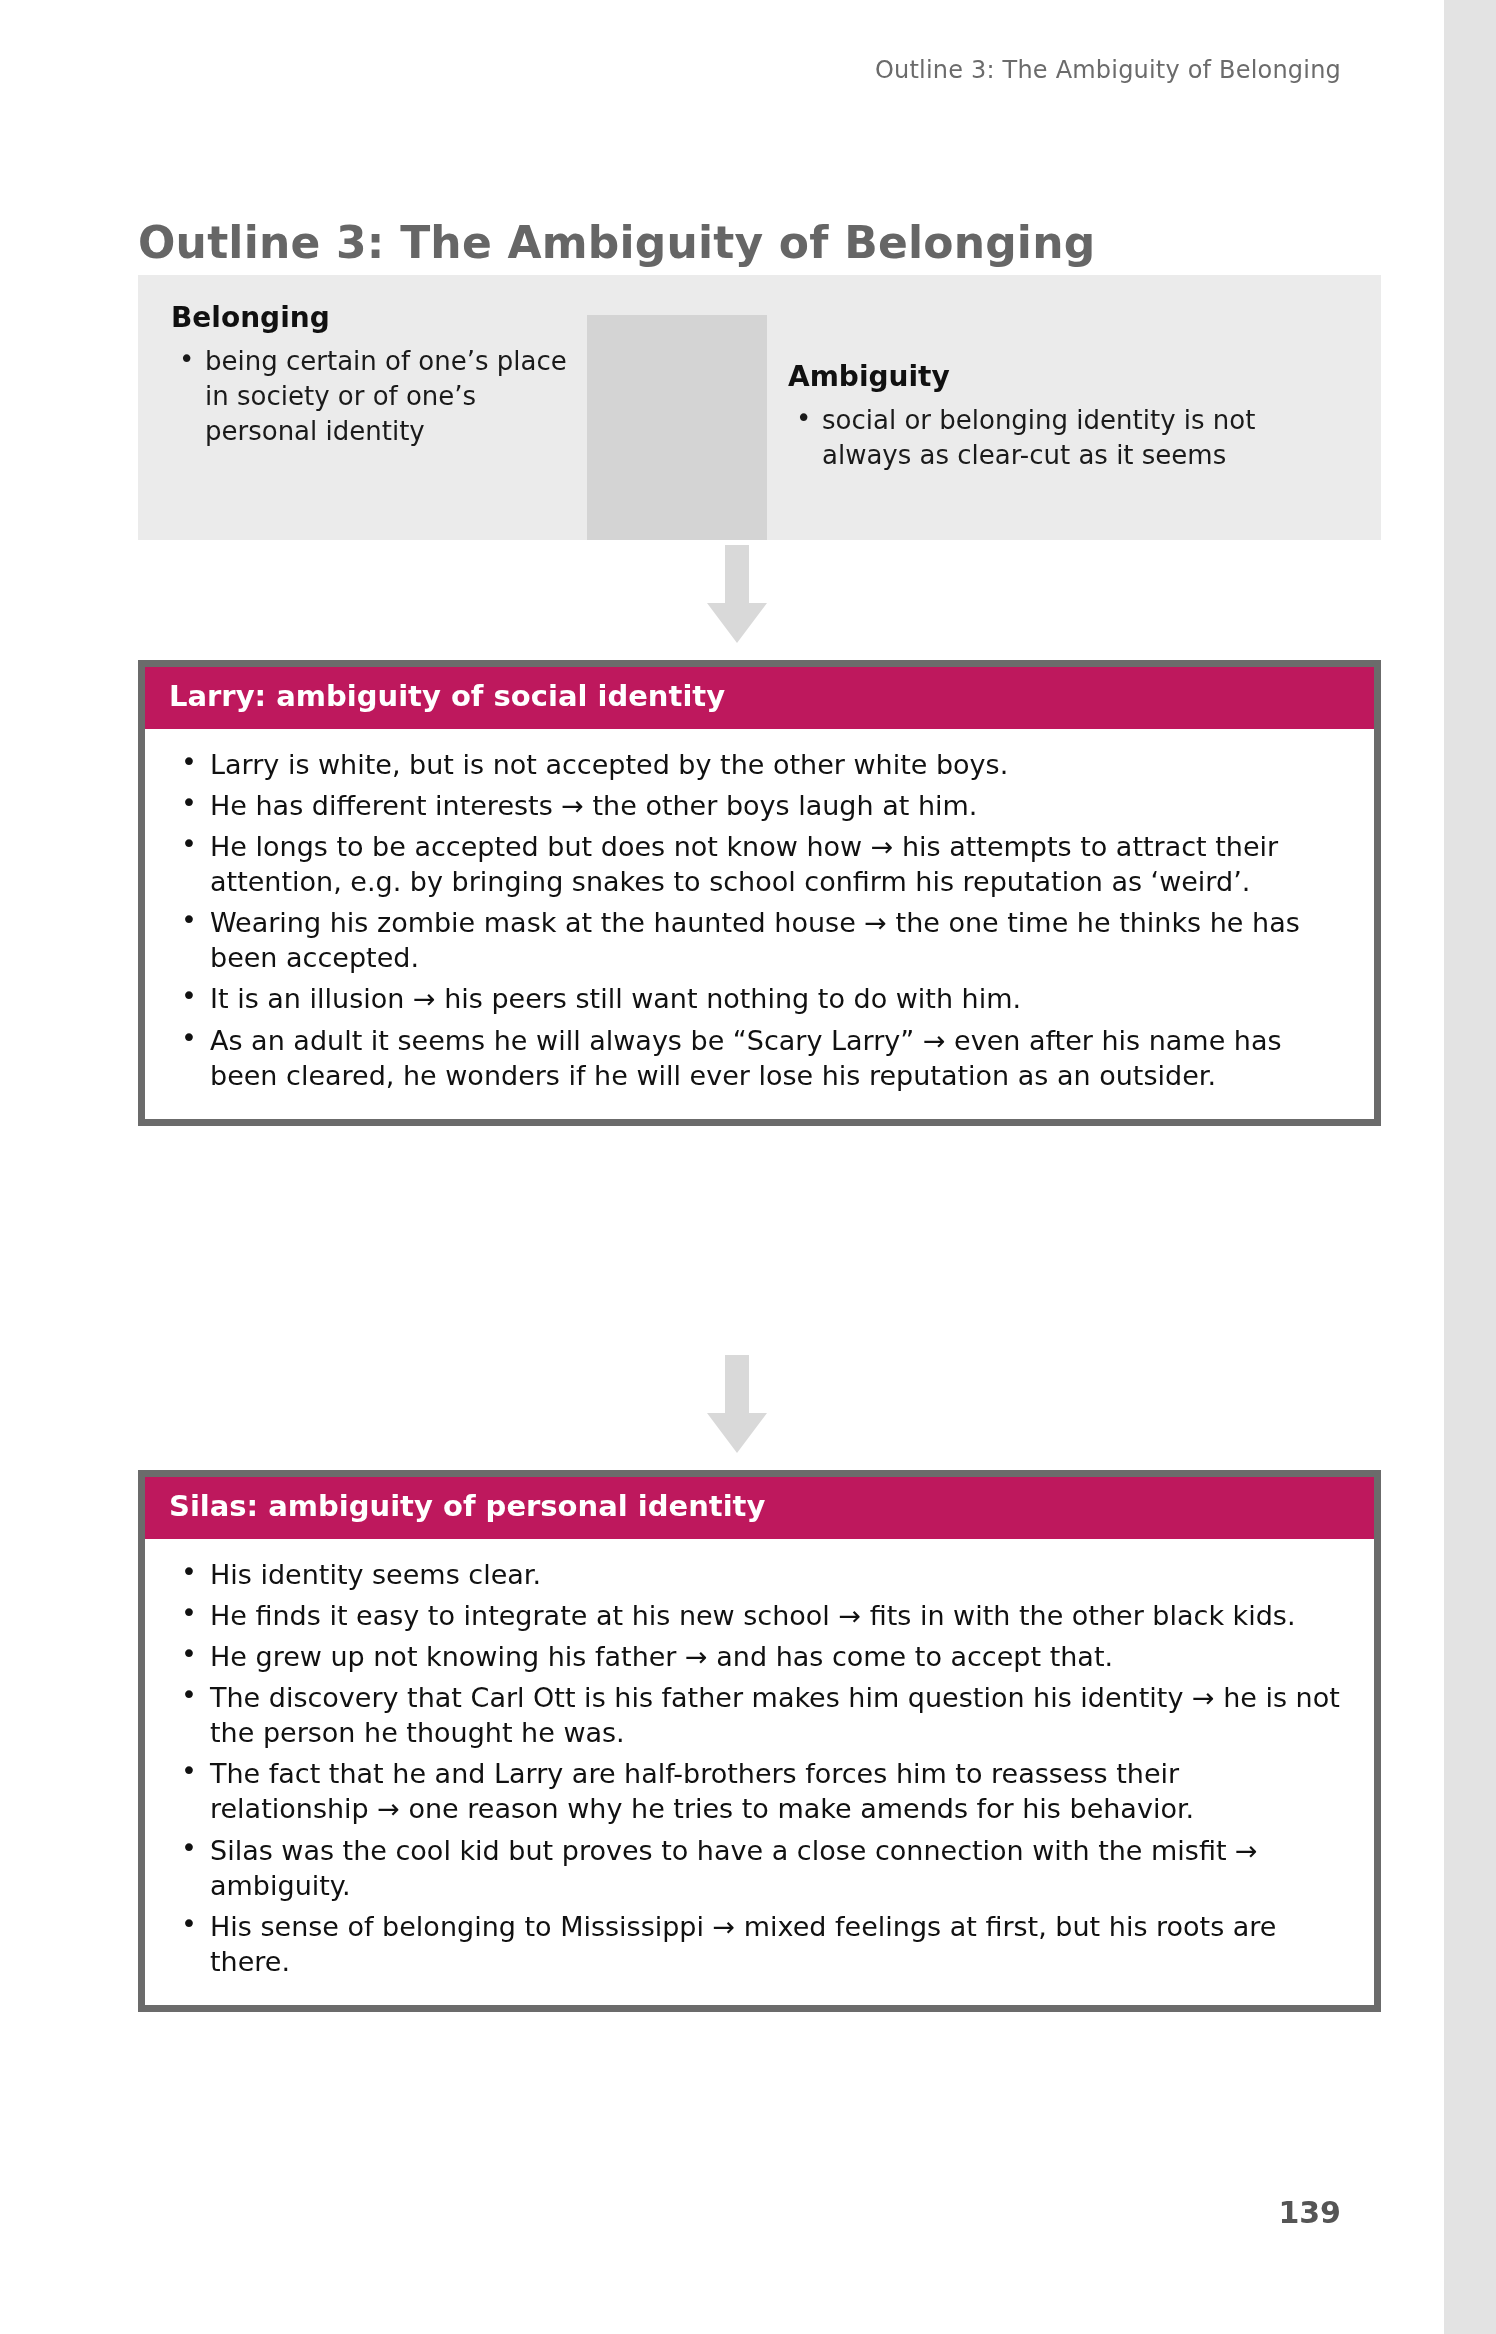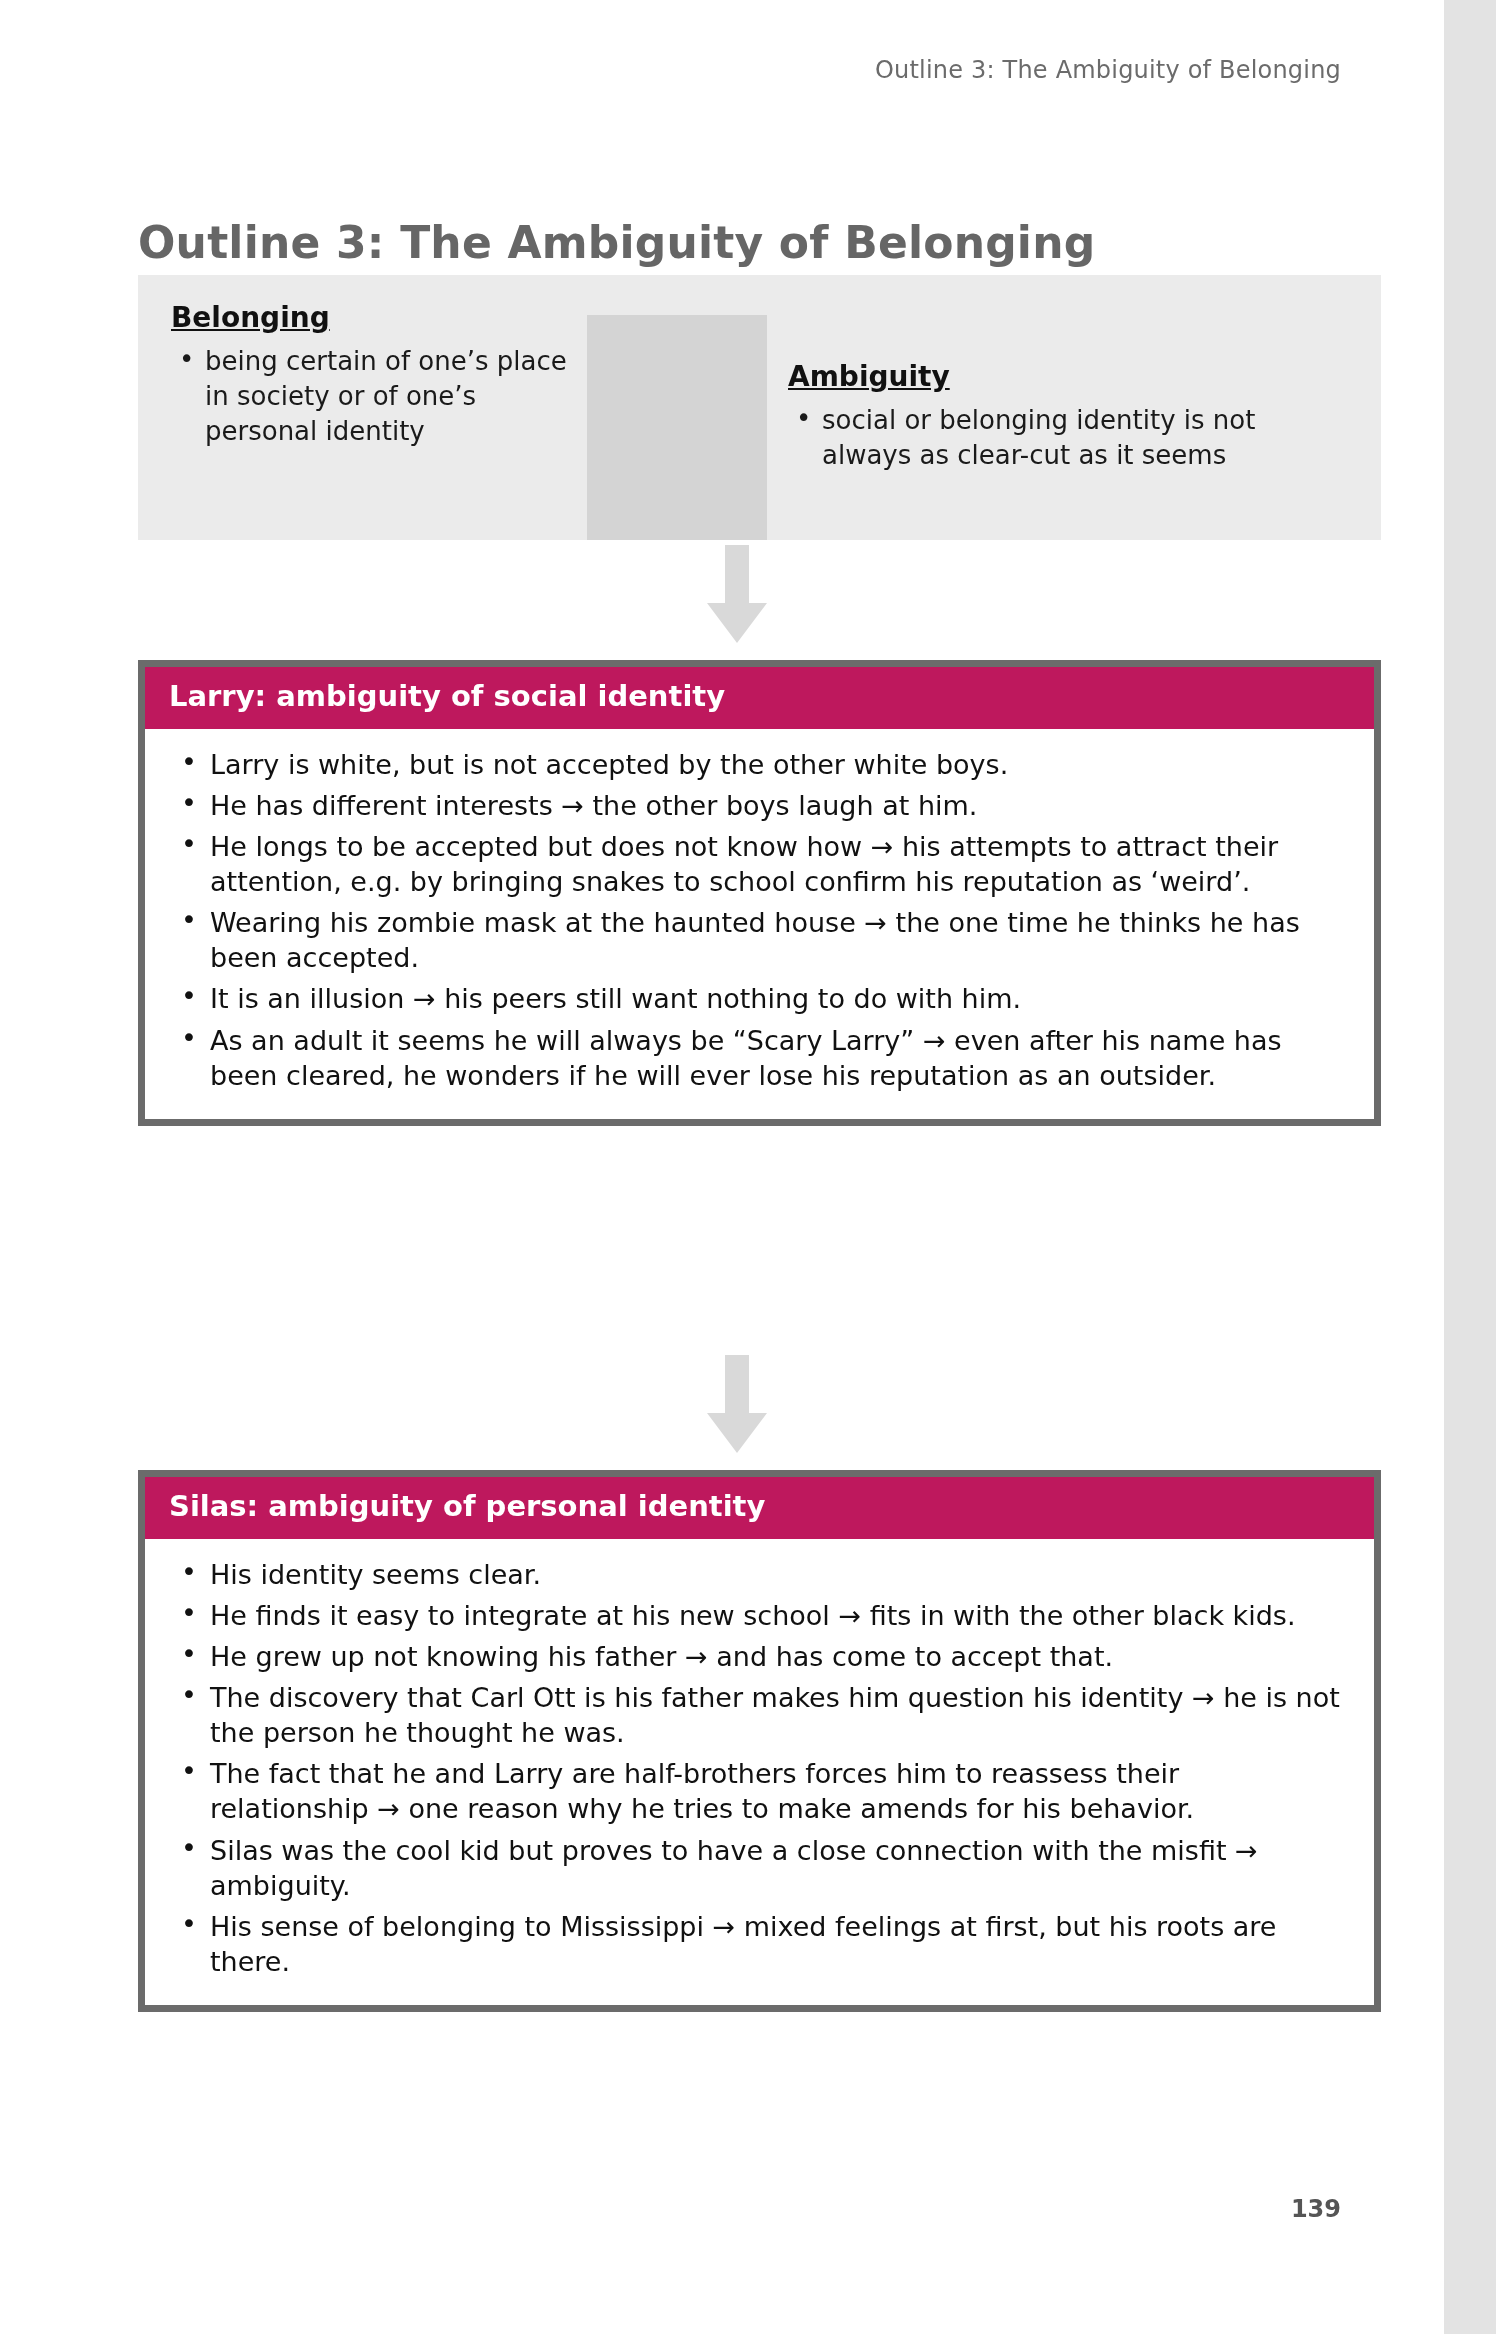--- a/index.html
+++ b/index.html
@@ -66,21 +66,20 @@
     font-size: 26px;
     color: #1a1a1a;
   }
   .def-col.left { left: 33px; top: 26px; width: 400px; }
   .def-col.right { left: 650px; top: 85px; width: 560px; }
   .def-head {
     font-weight: bold;
     font-size: 28px;
     color: #111111;
     margin-bottom: 10px;
-    text-decoration: underline;
   }
   .def-list {
     margin: 0;
     padding: 0;
     list-style: none;
   }
   .def-list li {
     position: relative;
     padding-left: 34px;
     line-height: 1.34;
@@ -143,21 +142,21 @@
     top: -3px;
     font-size: 27px;
     color: #111111;
   }
   .sec-larry { top: 660px; }
   .sec-silas { top: 1470px; }
   .page-number {
     position: absolute;
     right: 103px;
     top: 2195px;
-    font-size: 24px;
+    font-size: 30px;
     font-weight: bold;
     color: #555555;
   }
 </style>
 </head>
 <body>
 
 <div class="page">
 
   <div class="running-head">Outline 3: The Ambiguity of Belonging</div>

